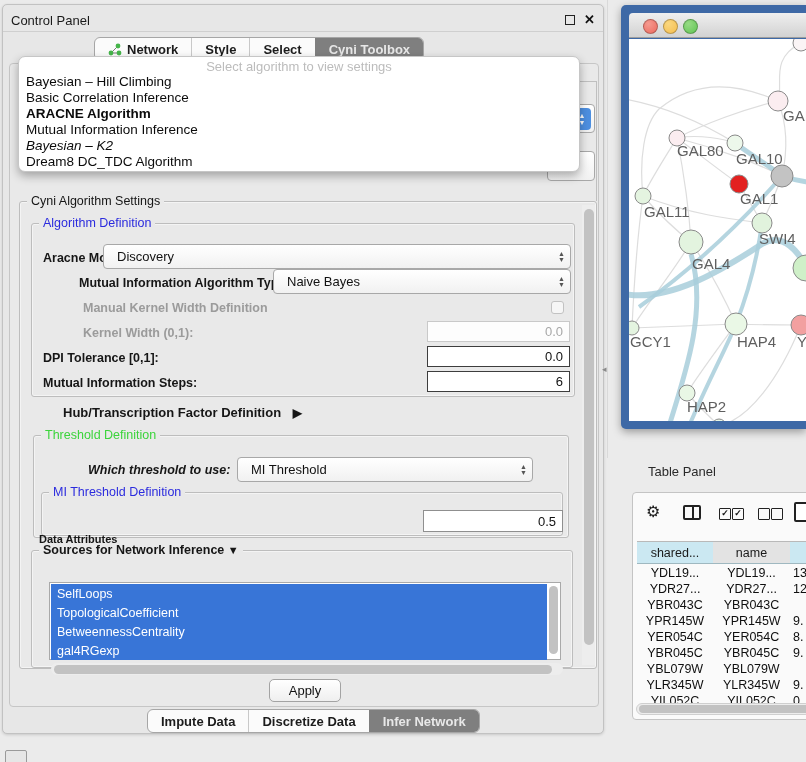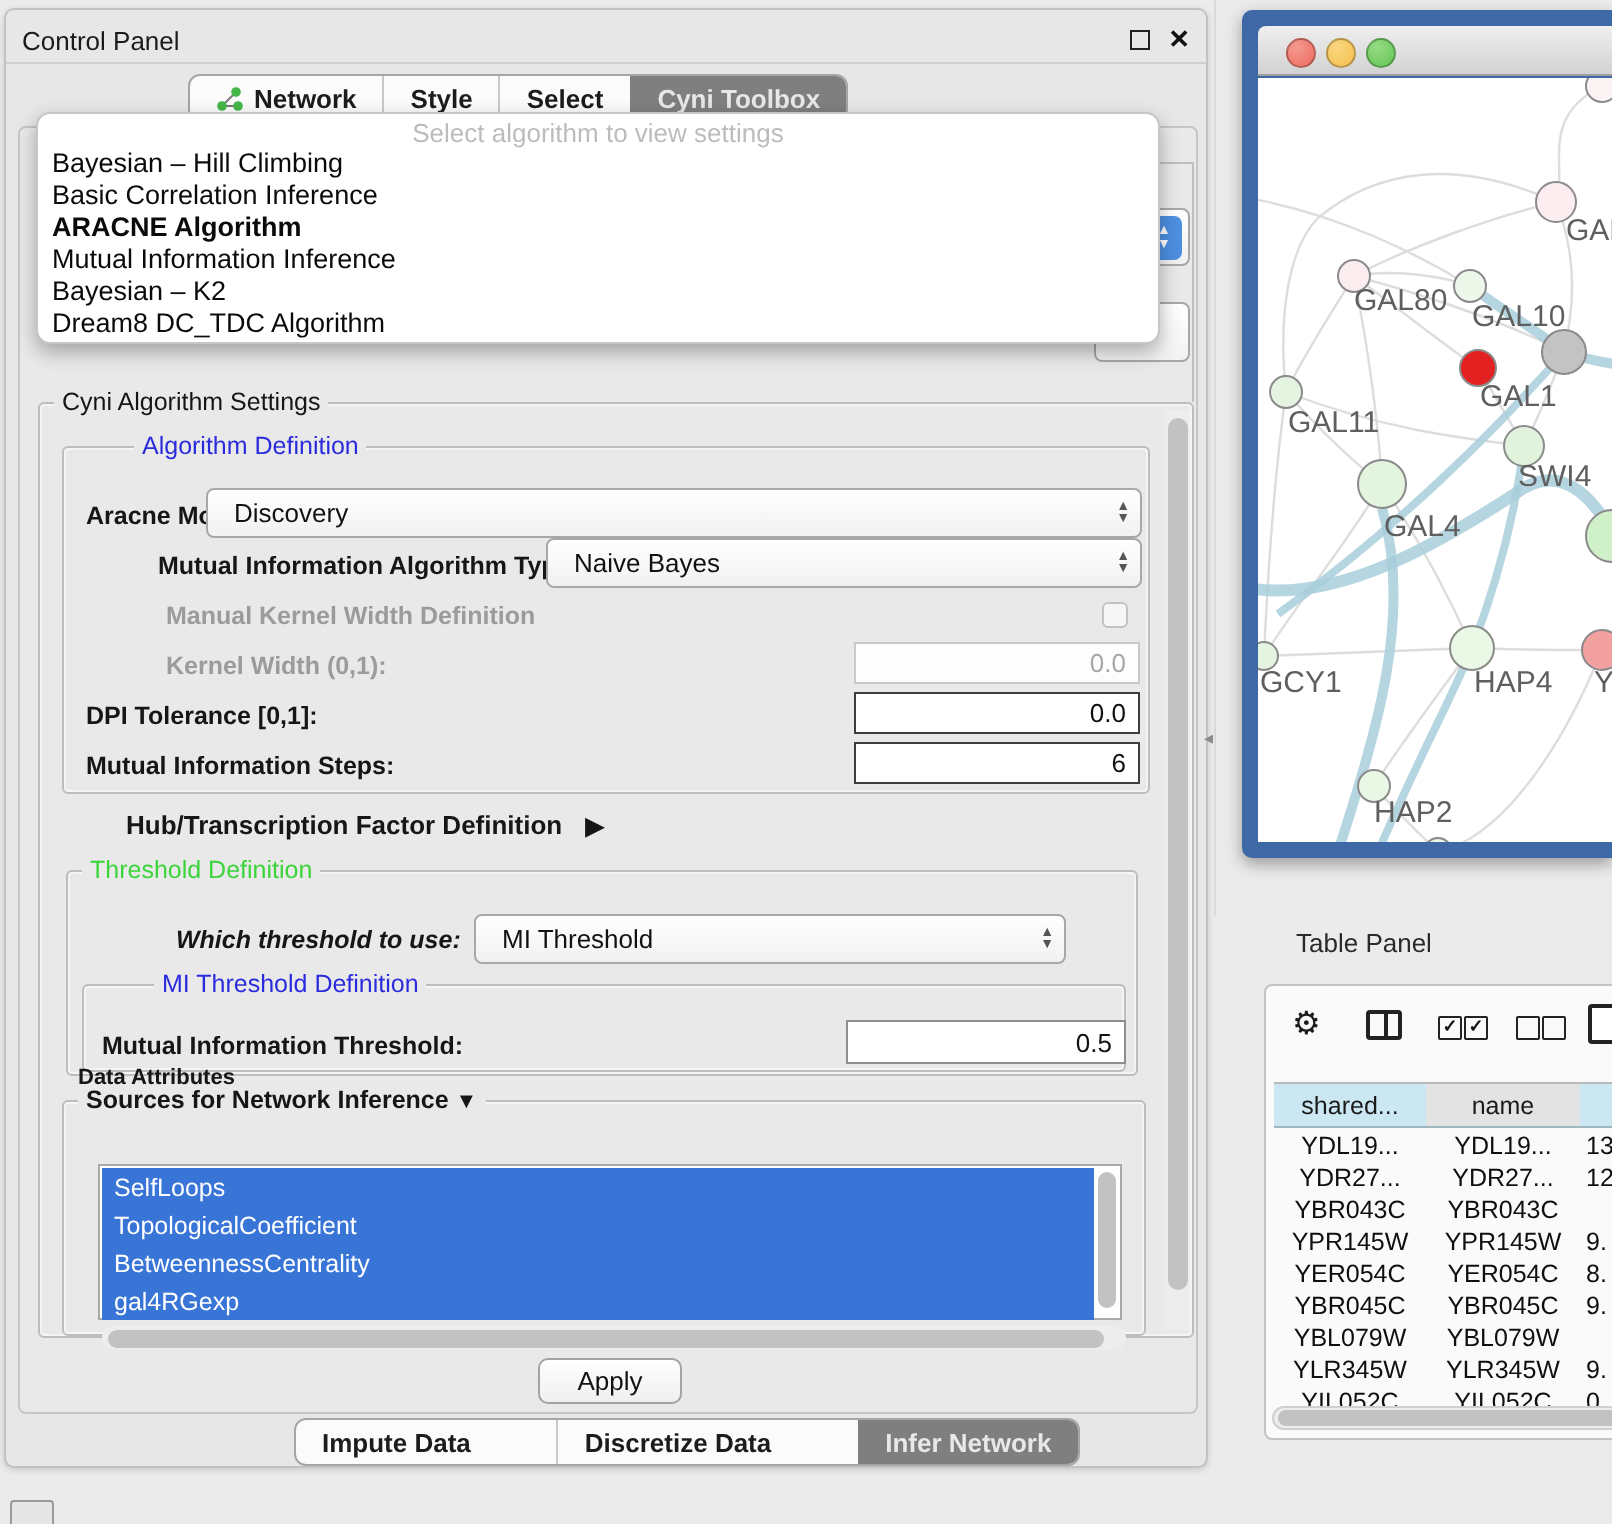--- a/index.html
+++ b/index.html
@@ -31,21 +31,21 @@
               display:flex;flex-direction:column;align-items:center;line-height:6px;
               font-size:7px;color:#555;}
   .field{background:#FFFFFF;border:1px solid #B9B9B9;display:flex;align-items:center;
          justify-content:flex-end;padding-right:6px;font-size:13px;color:#111;padding-left:15px;}
   .field.focus{border:1.5px solid #3d3d3d;}
   .field.dis{color:#A8A8A8;border:1px solid #C9C9C9;background:#FDFDFD;}
   .lbl{font-size:12.5px;font-weight:bold;color:#161616;white-space:nowrap;}
   .lbl.dis{color:#9B9B9B;padding-left:40px;}
   .grp{border:1px solid #BDBDBD;border-radius:3px;box-shadow:inset 0 0 0 1px #F4F4F4;}
   .legend{position:absolute;background:#E9E9E9;padding:0 4px;font-size:12.5px;white-space:nowrap;}
-  .legend.blue{color:#2B2BDE;margin-left:28px;}
+  .legend.blue{color:#2B2BDE;}
   .legend.green{color:#3BD43B;}
   .legend.black{color:#161616;}
   
   .popup{left:18px;top:56px;width:562px;height:116px;background:#FFFFFF;
          border:1px solid #C6C6C6;border-radius:7px;z-index:9;
          box-shadow:0 4px 10px rgba(0,0,0,.30);}
   .popup .hd{position:absolute;top:2px;left:0;width:100%;text-align:center;
              font-size:13px;color:#BCBCBC;}
   .popup .it{position:absolute;left:7px;font-size:13.5px;color:#0b0b0b;white-space:nowrap;}
   .popup .it.bold{font-weight:bold;}
@@ -173,21 +173,20 @@
   <div class="a combo" style="left:234px;top:452px;width:296px;height:25px;">
     <span>MI Threshold</span>
     <span class="stp">
         <span>▲</span>
         <span>▼</span>
       </span>
   </div>
 
   <div class="a grp" style="left:38px;top:487px;width:522px;height:44px;"></div>
   <div class="a legend blue" style="left:46px;top:480px;">MI Threshold Definition</div>
-  <div class="a lbl" style="left:48px;top:511px;">Mutual Information Threshold:</div>
   <div class="a field" style="left:420px;top:505px;width:140px;height:22px;border-color:#8F8F8F;">0.5</div>
 
   <div class="a grp" style="left:28px;top:545px;width:542px;height:118px;"></div>
   <div class="a legend black" style="left:36px;top:538px;font-weight:bold;">
     <span>Sources for Network Inference</span>
     <span style="font-size:11px;"> ▼</span>
   </div>
   <div class="a lbl" style="left:36px;top:528px;font-size:11px;">Data Attributes</div>
 
   <div class="a listbox" style="left:46px;top:577px;width:512px;height:78px;">
@@ -196,40 +195,40 @@
     <div class="listrow" style="top:39px;">BetweennessCentrality</div>
     <div class="listrow" style="top:58px;">gal4RGexp</div>
     <div class="sb-thumb" style="position:absolute;right:2px;top:3px;width:9px;height:68px;"></div>
   </div>
   <div class="a sb-track" style="left:48px;top:658px;width:512px;height:12px;border-radius:6px;">
     <div class="sb-thumb" style="position:absolute;left:3px;top:1.5px;width:498px;height:9px;"></div>
   </div>
 
   <div class="a btn" style="left:266px;top:674px;width:72px;height:23px;">Apply</div>
 
-  <div class="a seg" style="left:144px;top:704px;gap:30px;">
+  <div class="a seg" style="left:144px;top:704px;">
     <div class="s">
         <span>Impute Data</span>
       </div>
     <div class="s">
         <span>Discretize Data</span>
       </div>
     <div class="s sel">
         <span>Infer Network</span>
       </div>
   </div>
 </div>
 
 <div class="a popup">
   <div class="hd">Select algorithm to view settings</div>
   <div class="it" style="top:17px;">Bayesian – Hill Climbing</div>
   <div class="it" style="top:33px;">Basic Correlation Inference</div>
   <div class="it bold" style="top:49px;">ARACNE Algorithm</div>
   <div class="it" style="top:65px;">Mutual Information Inference</div>
-  <div class="it" style="top:81px;">Bayesian – K2</div>
+  <div class="it" style="top:81px;font-style:italic;">Bayesian – K2</div>
   <div class="it" style="top:97px;">Dream8 DC_TDC Algorithm</div>
 </div>
 
 <div class="a divider"></div>
 <div class="a" style="left:602px;top:364px;font-size:9px;color:#8a8a8a;">◂</div>
 
 <div class="a netwin">
   <div class="a net-titlebar">
     <div class="tl" style="left:14px;background:radial-gradient(circle at 35% 30%,#F59A90,#ED6A5E);"></div>
     <div class="tl" style="left:34px;background:radial-gradient(circle at 35% 30%,#FAD77F,#F5BE4F);"></div>

